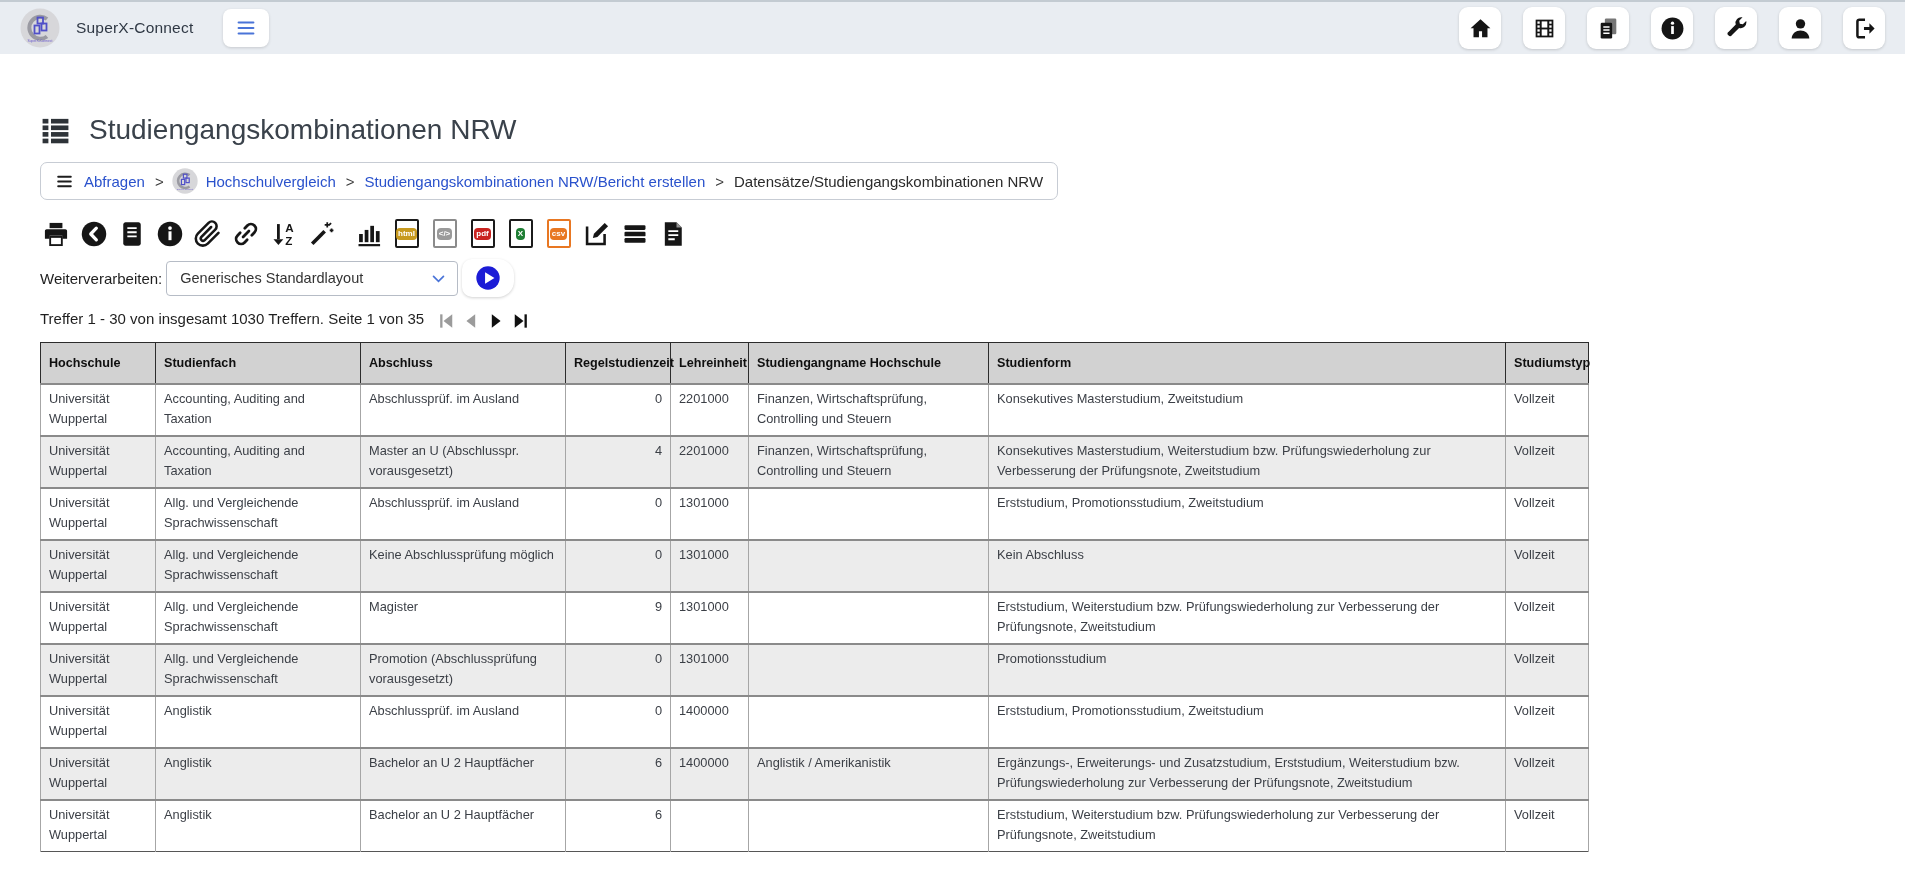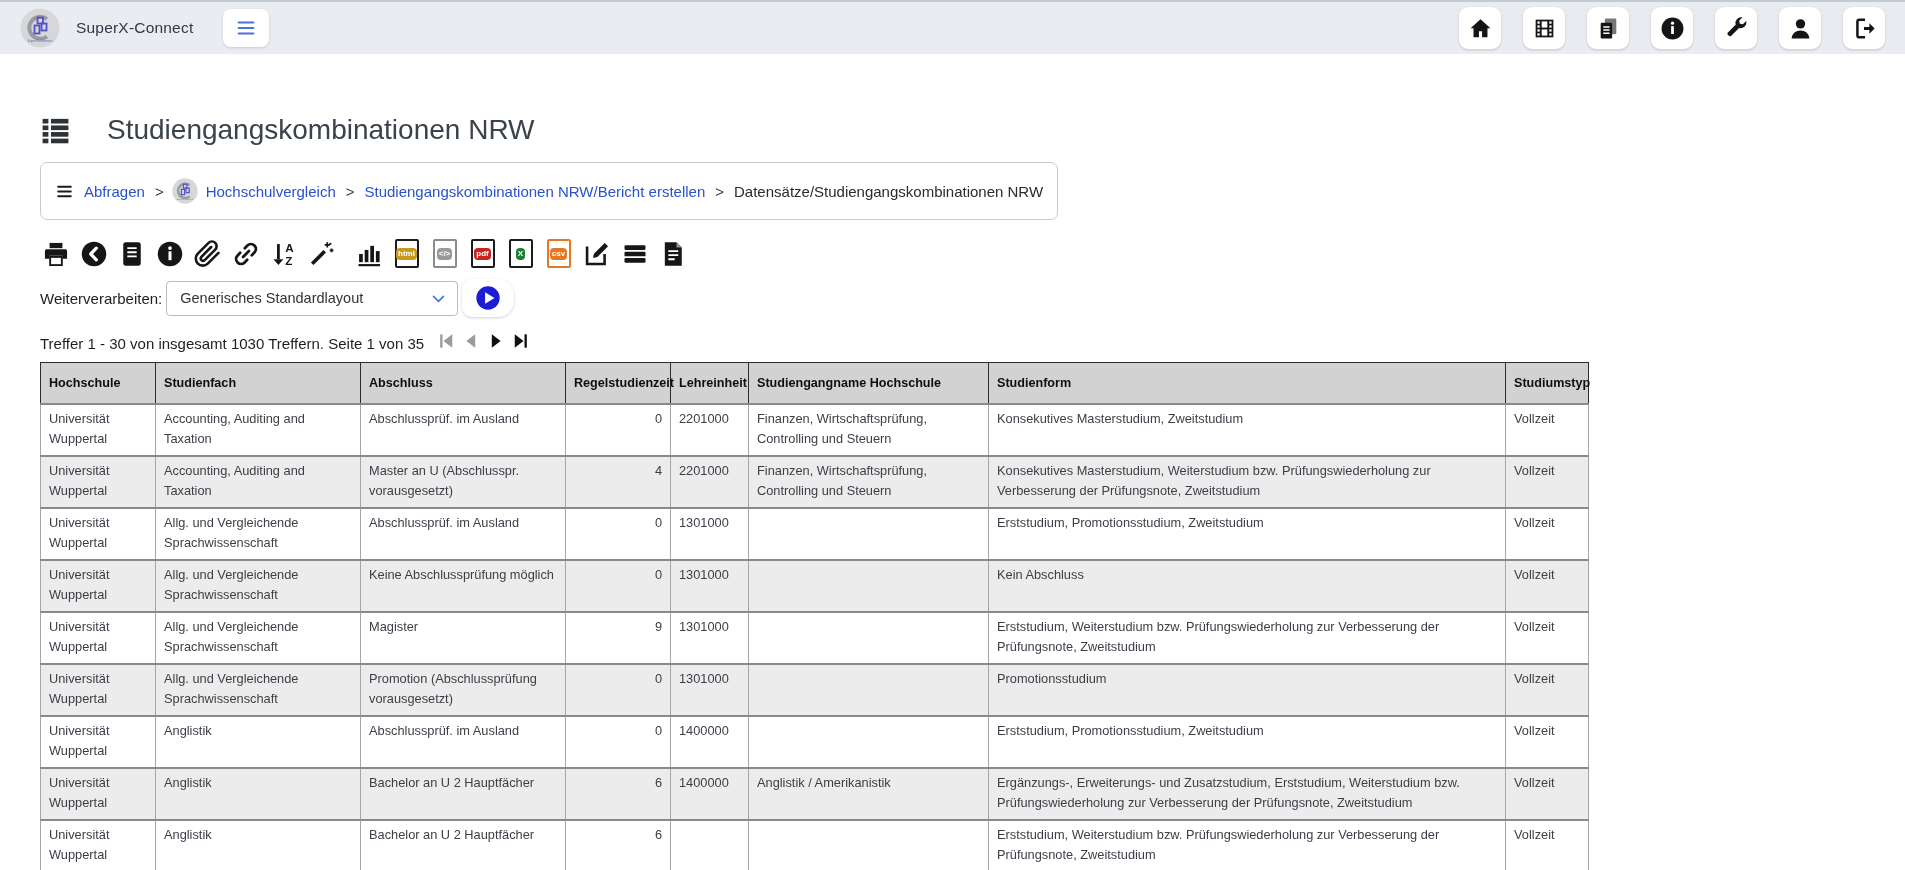--- a/index.html
+++ b/index.html
@@ -20,27 +20,27 @@
   }
   .menu-btn svg{width:24px;height:22px;color:#4a74d8}
   .topbar-right{margin-left:auto;display:flex;gap:22px;padding-right:6px}
   .icon-btn{
     width:42px;height:42px;background:#fff;border:none;border-radius:9px;
     box-shadow:0 1px 3px rgba(0,0,0,.16);display:flex;align-items:center;justify-content:center;cursor:pointer;color:#151515;
   }
   .icon-btn svg{width:25px;height:25px}
   
   .content{padding:0 40px}
-  .title-row{margin-top:60px;display:flex;align-items:center;gap:36px}
+  .title-row{margin-top:60px;display:flex;align-items:center;gap:18px}
   .title-icon{display:flex;color:#2e3338}
   .title-icon svg{width:31px;height:31px}
   h1{margin:0;font-size:28px;font-weight:400;color:#3a424b}
   .breadcrumb{
     margin-top:16px;display:inline-flex;align-items:center;gap:10px;
-    border:1px solid #c7ccd4;border-radius:7px;padding:15px 14px;font-size:15px;background:#fff;
+    border:1px solid #c7ccd4;border-radius:7px;padding:5px 14px;font-size:15px;background:#fff;
   }
   .crumb-menu{display:flex;color:#1d1d1d;cursor:pointer}
   .crumb-menu svg{width:19px;height:19px}
   .crumb-link{color:#2a52cc;cursor:pointer}
   .crumb-current{color:#2b2b2b}
   .crumb-sep{color:#3c3c3c}
   .crumb-logo{width:26px;height:26px;display:flex;margin:0 -2px}
   .crumb-logo svg{width:26px;height:26px}
   
   .toolbar{margin-top:18px;display:flex;align-items:center;gap:7px}
@@ -68,21 +68,21 @@
   .play-btn{
     width:52px;height:38px;background:#fff;border:none;border-radius:10px 16px 16px 10px;
     box-shadow:0 1px 3px rgba(0,0,0,.18);display:flex;align-items:center;justify-content:center;cursor:pointer;
   }
   .play-btn svg{width:28px;height:28px}
   
   .info-box{
     margin-top:12px;box-sizing:border-box;width:1548px;border:1px solid #c7ccd4;border-radius:7px;
     padding:7px 13px;font-size:15px;color:#1f1f1f;background:#fff;
   }
-  .results-row{margin-top:13px;display:flex;align-items:flex-end;gap:3px;font-size:15px;color:#1f1f1f}
+  .results-row{margin-top:13px;display:flex;align-items:flex-start;gap:3px;font-size:15px;color:#1f1f1f}
   .results-row .summary{margin-right:8px}
   .page-btn{background:none;border:none;padding:0;width:22px;height:22px;display:flex;align-items:center;justify-content:center;cursor:pointer}
   .page-btn svg{width:20px;height:20px}
   .page-btn.disabled{color:#9b9b9b;cursor:default}
   .page-btn.enabled{color:#101010}
   
   table.data{
     margin-top:10px;border-collapse:collapse;width:1548px;table-layout:fixed;
     font-size:12.8px;border:1px solid #565656;
   }

